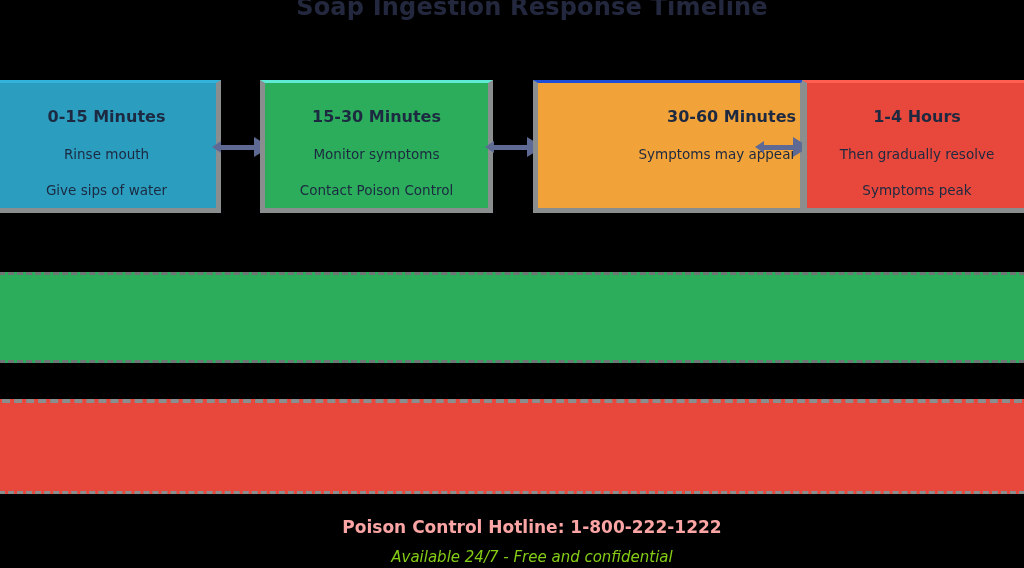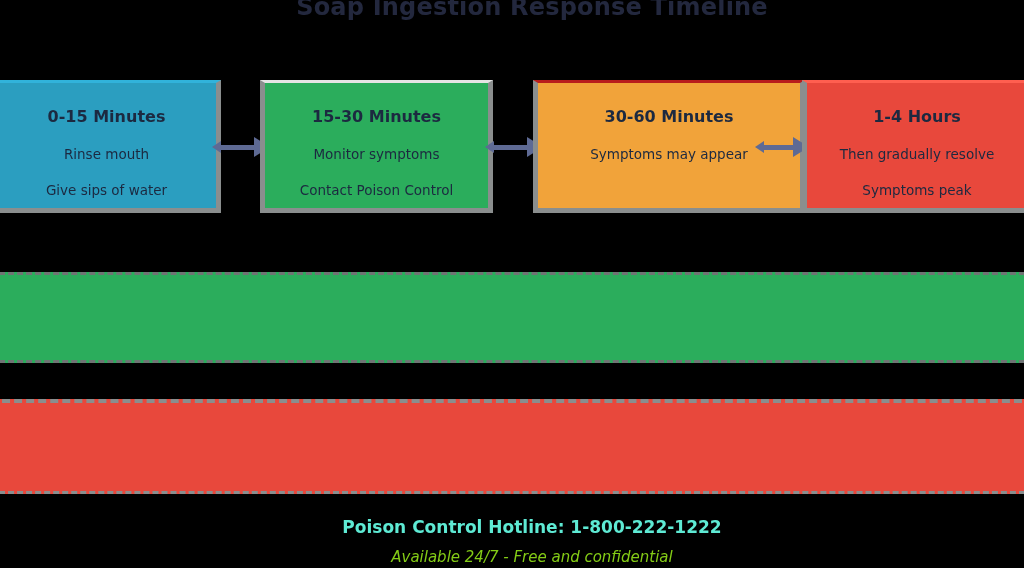--- a/index.html
+++ b/index.html
@@ -21,22 +21,22 @@
     position:absolute;top:80px;height:133px;
     box-sizing:border-box;
     border-left:5px solid #8A8E8E;
     border-right:5px solid #8A8E8E;
     border-bottom:5px solid #8A8E8E;
     text-align:center;color:#1C2940;
   }
   .step-time{font-size:16px;font-weight:bold;margin:24px 4px 20px;}
   .step-line{font-size:13.5px;margin:20px 4px;}
   .box-0{left:-8px;width:229px;background:#2B9EC0;border-top:3px solid #31B3DB;}
-  .box-1{left:260px;width:233px;background:#2BAD5C;border-top:3px solid #e5e5e5;}
-  .box-2{left:533px;width:272px;background:#F1A33A;border-top:3px solid #b91c1c;}
+  .box-1{left:260px;width:233px;background:#2BAD5C;border-top:3px solid #5eead4;}
+  .box-2{left:533px;width:272px;background:#F1A33A;border-top:3px solid #1d4ed8;text-align:right;}
   .box-3{left:802px;width:230px;background:#E8483C;border-top:3px solid #FF5F50;}
   
   .arrow{
     position:absolute;top:137px;height:20px;
     display:flex;align-items:center;
   }
   .arrow-0{left:212px;width:58px;}
   .arrow-1{left:485px;width:58px;}
   .arrow-2{left:755px;width:54px;}
   .head-l{width:0;height:0;border-top:6px solid transparent;border-bottom:6px solid transparent;border-right:9px solid #5E6A94;}
@@ -48,21 +48,21 @@
     top:272px;height:91px;background:#2BAD5C;
     border-top:3px dashed #6F7474;border-bottom:3px dashed #6F7474;
   }
   .band-red{
     top:399px;height:95px;background:#E8483C;
     border-top:4px dashed #8A8E8E;border-bottom:3px dashed #8A8E8E;
   }
   
   .hotline{
     position:absolute;top:517px;left:40px;right:0;
-    text-align:center;font-size:17px;font-weight:bold;color:#5eead4;
+    text-align:center;font-size:17px;font-weight:bold;color:#fca5a5;
   }
   .availability{
     position:absolute;top:548px;left:40px;right:0;
     text-align:center;font-size:15px;font-style:italic;color:#84cc16;
   }
 </style>
 </head>
 <body>
 
 <div class="canvas">

